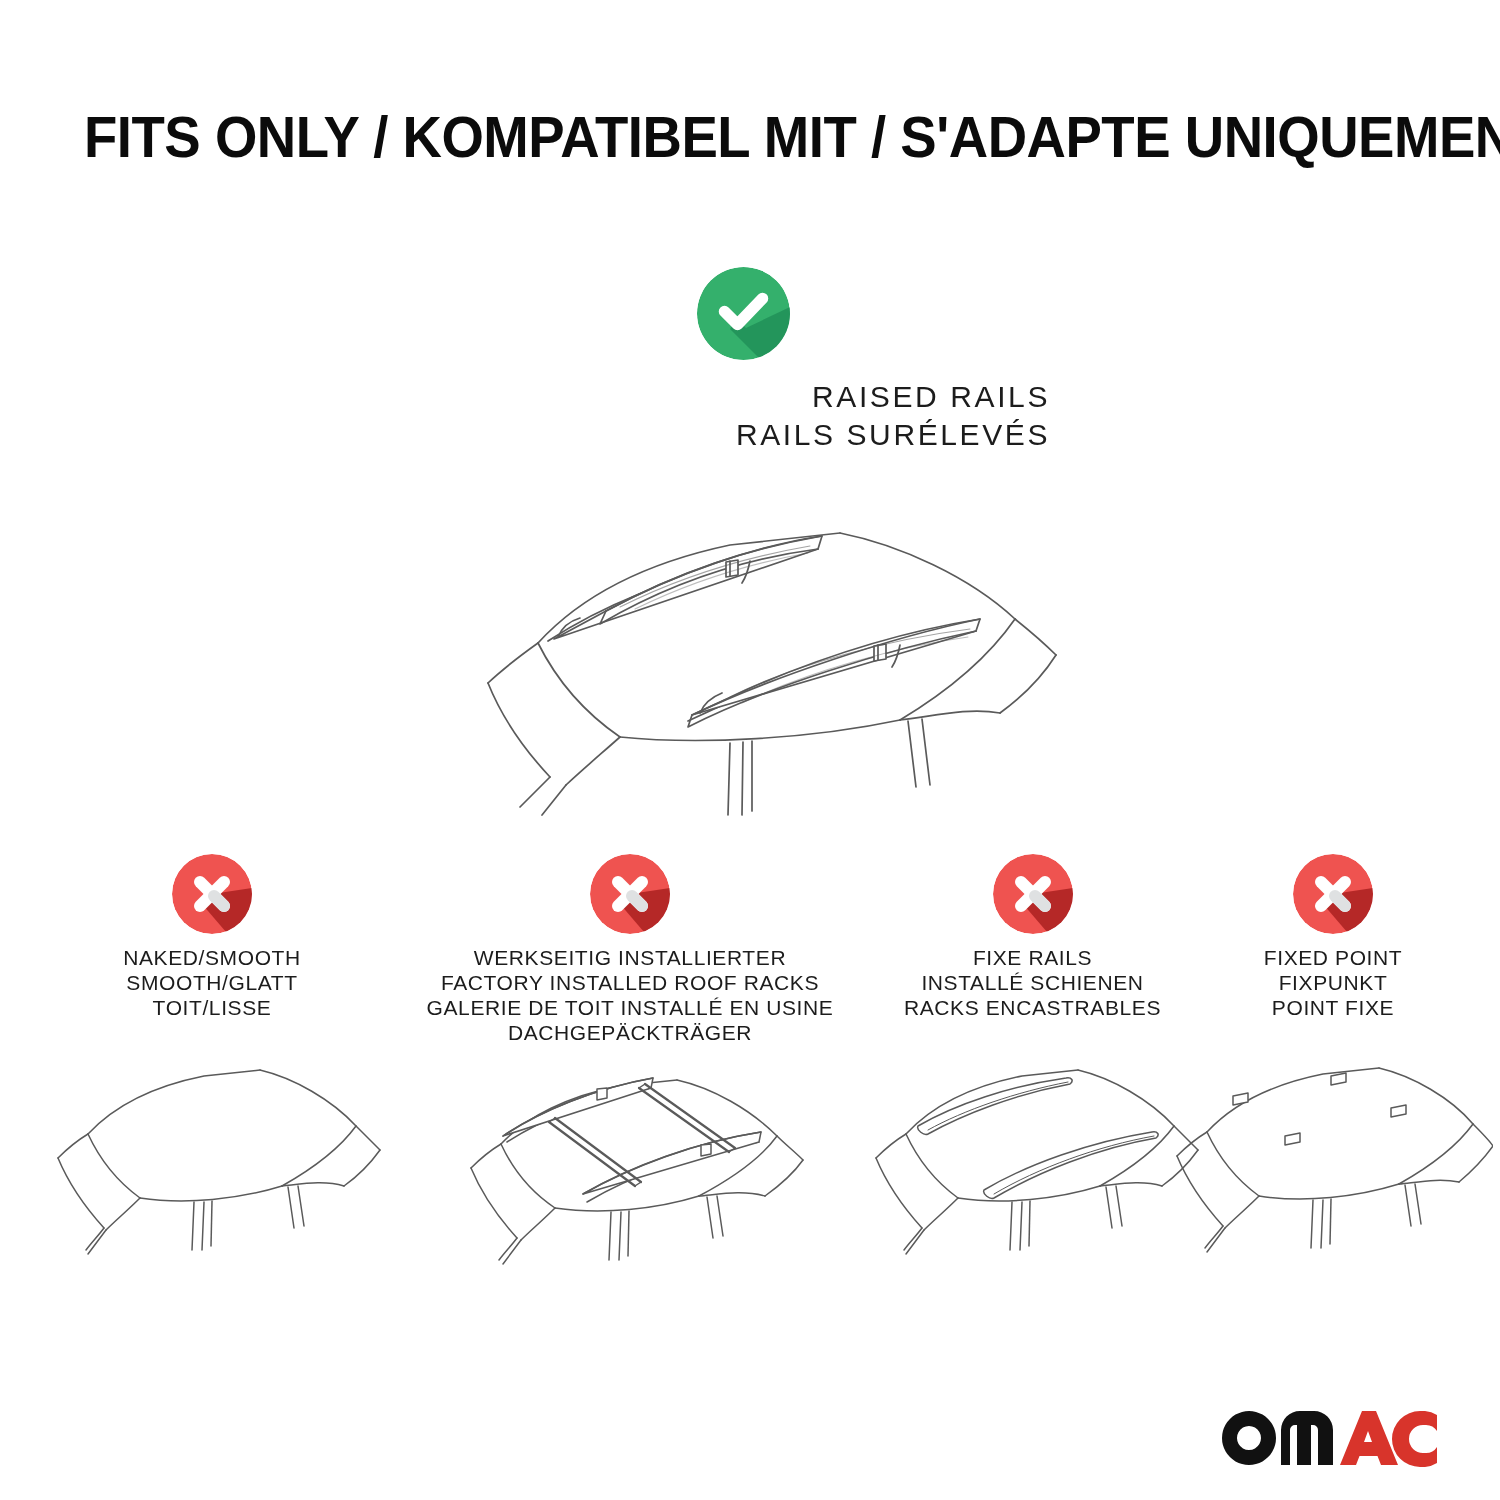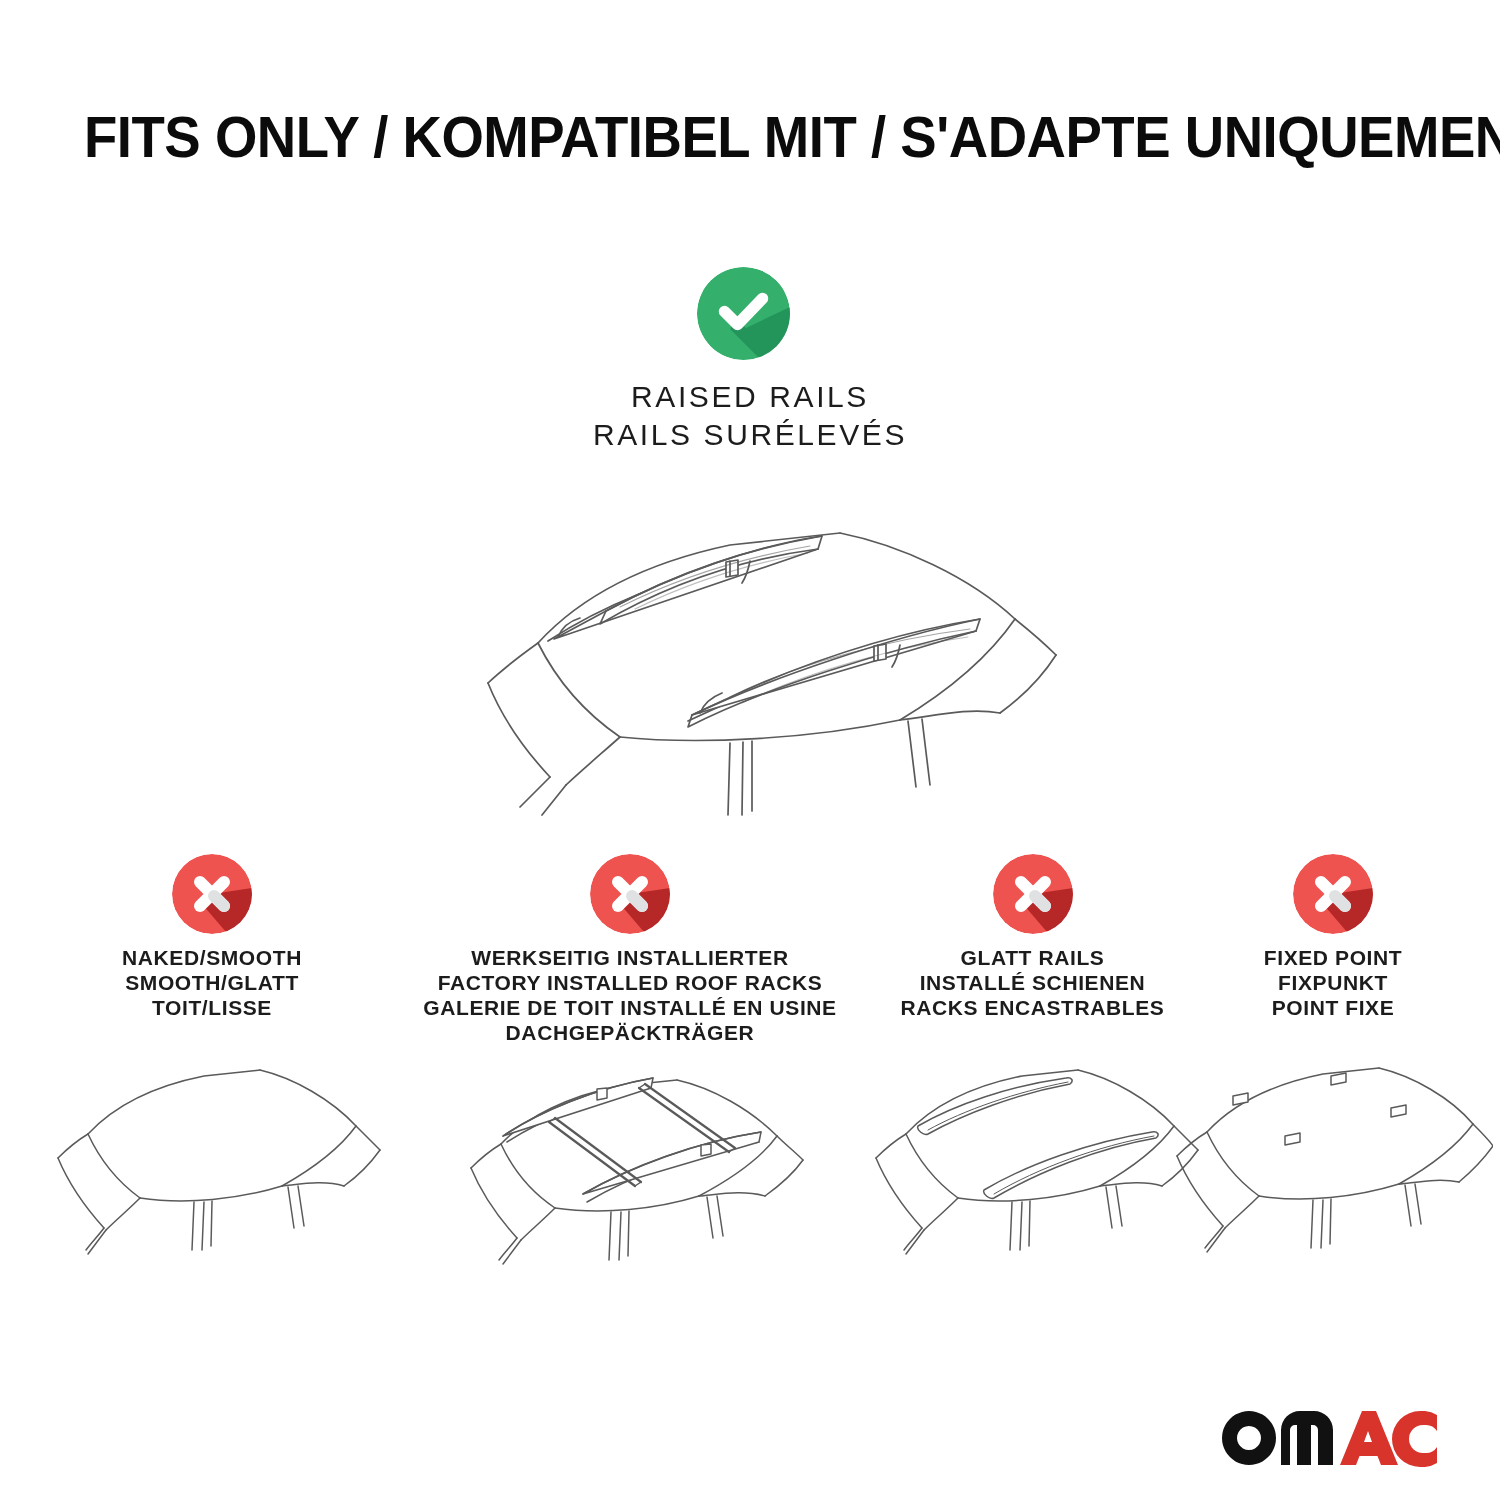--- a/index.html
+++ b/index.html
@@ -52,21 +52,21 @@
     top: 267px;
     width: 93px;
     height: 93px;
   }
 
   .fit-caption {
     position: absolute;
     left: 450px;
     top: 378px;
     width: 600px;
-    text-align: center;
+    text-align: right;
   }
   .fit-caption .line {
     font-size: 30px;
     line-height: 38px;
     letter-spacing: 2.6px;
     color: #1c1c1c;
     font-weight: 400;
     white-space: nowrap;
   }
 
@@ -92,21 +92,20 @@
     top: 9px;
     left: 50%;
     margin-left: -40px;
   }
   .col .caption {
     position: absolute;
     top: 100px;
     left: 0;
     width: 100%;
     text-align: center;
-    font-weight: bold;
   }
   .col .caption .line {
     font-size: 21px;
     line-height: 25px;
     letter-spacing: 0.6px;
     color: #1c1c1c;
     white-space: nowrap;
   }
   .col .drawing {
     position: absolute;
@@ -316,21 +315,21 @@
       <circle cx="40" cy="40" r="40" fill="#ef5350"></circle>
       <path d="M40 40 L80 34 L80 54 A40 40 0 0 1 54 78 L30 50 Z" fill="#a81f1f" opacity="0.82"></path>
       <g stroke-linecap="round" stroke-width="12">
         <line x1="28" y1="28" x2="52" y2="52" stroke="#ffffff"></line>
         <line x1="52" y1="28" x2="28" y2="52" stroke="#ffffff"></line>
         <line x1="42" y1="42" x2="52" y2="52" stroke="#dfe1e2"></line>
       </g>
     </svg>
   </div>
   <div class="caption">
-    <div class="line">GLATT RAILS</div>
+    <div class="line">FIXE RAILS</div>
     <div class="line">INSTALLÉ SCHIENEN</div>
     <div class="line">RACKS ENCASTRABLES</div>
   </div>
   <div class="drawing">
     <svg viewBox="0 0 340 225" xmlns="http://www.w3.org/2000/svg" fill="none" stroke="#5a5a5a" stroke-width="1.5" stroke-linecap="round" stroke-linejoin="round">
       <path d="M46 74 C72 46 112 26 162 16 L218 10"></path>
       <path d="M218 10 C252 18 290 40 314 66"></path>
       <path d="M314 66 C298 88 272 108 240 126"></path>
       <path d="M46 74 C58 100 76 122 98 138"></path>
       <path d="M98 138 C144 145 198 139 240 126"></path>

